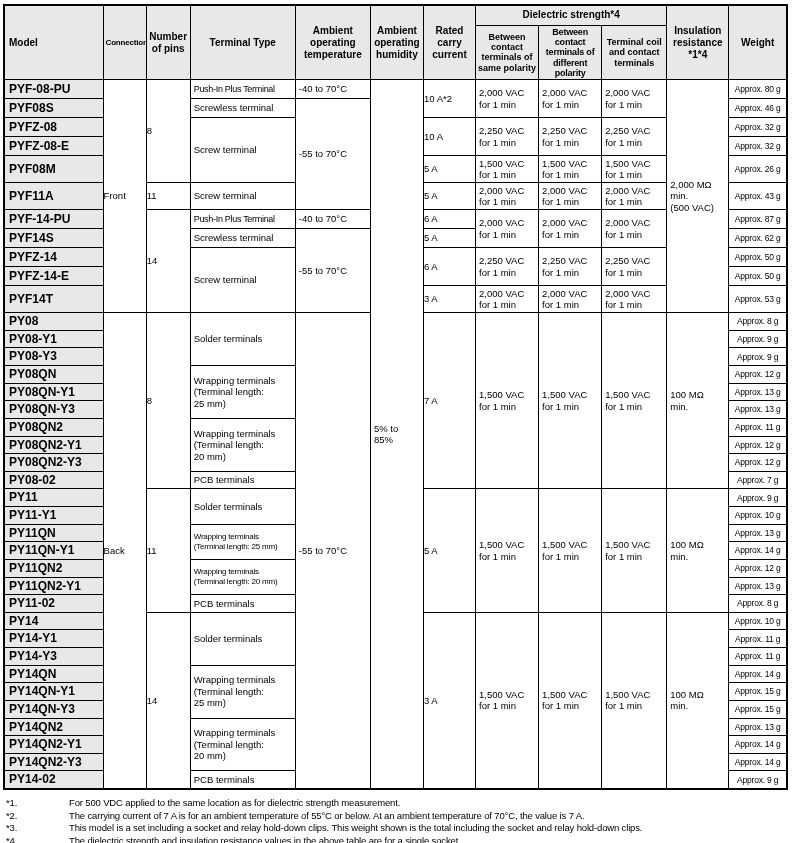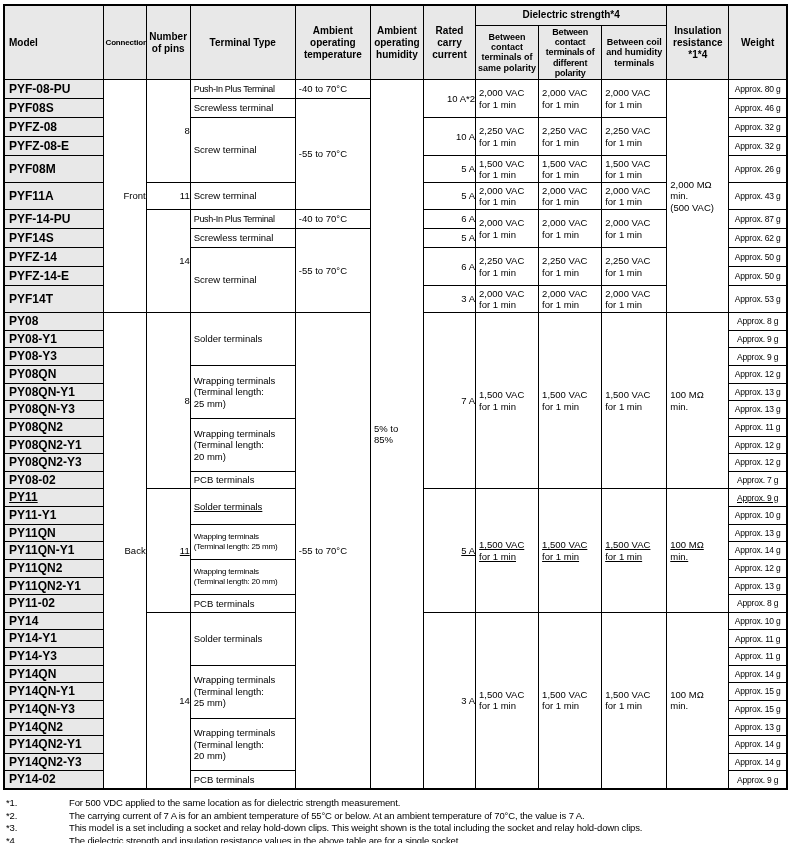--- a/index.html
+++ b/index.html
@@ -48,21 +48,21 @@
     text-align: left;
     white-space: pre-line;
   }
   td.md {
     background: var(--model-bg);
     font-weight: bold;
     font-size: 12px;
     padding-left: 4px;
     white-space: nowrap;
   }
-  td.ct { text-align: right; padding: 1px 0; }
+  td.ct { text-align: left; padding: 1px 0; }
   td.wt { font-size: 8.5px; letter-spacing: -0.2px; padding: 1px 2px; white-space: nowrap; text-align: center; }
   td.cond { font-size: 8px; letter-spacing: -0.2px; }
   td.tight { font-size: 9px; letter-spacing: -0.3px; white-space: nowrap; }
   .footnotes { margin-top: 7px; padding-left: 3px; }
   .fn-line {
     display: flex;
     font-size: 9.5px;
     letter-spacing: -0.15px;
     line-height: 1.22;
     margin-bottom: 1px;
@@ -98,21 +98,21 @@
         <th rowspan="2">Ambient operating temperature</th>
         <th rowspan="2">Ambient operating humidity</th>
         <th rowspan="2">Rated carry current</th>
         <th colspan="3">Dielectric strength*4</th>
         <th rowspan="2">Insulation resistance *1*4</th>
         <th rowspan="2">Weight</th>
       </tr>
       <tr class="hr2">
         <th class="sub">Between contact terminals of same polarity</th>
         <th class="sub cond8">Between contact terminals of different polarity</th>
-        <th class="sub">Between coil and humidity terminals</th>
+        <th class="sub">Terminal coil and contact terminals</th>
       </tr>
     </thead>
     <tbody>
         <tr style="height: 19px;">
           <td class="md">PYF-08-PU</td>
           <td rowspan="11" class="ct">Front</td>
           <td rowspan="5" class="ct">8</td>
           <td class="tight">Push-In Plus Terminal</td>
           <td>-40 to 70°C</td>
           <td rowspan="38">5% to
@@ -276,21 +276,21 @@
         </tr>
         <tr style="height: 17px;">
           <td class="md">PY08QN2-Y3</td>
           <td class="wt">Approx. 12 g</td>
         </tr>
         <tr style="height: 17px;">
           <td class="md">PY08-02</td>
           <td>PCB terminals</td>
           <td class="wt">Approx. 7 g</td>
         </tr>
-        <tr style="height: 17px; text-decoration: underline;">
+        <tr style="height: 17px;">
           <td class="md">PY11</td>
           <td rowspan="7" class="ct">11</td>
           <td rowspan="2">Solder terminals</td>
           <td rowspan="7" class="ct">5 A</td>
           <td rowspan="7">1,500 VAC
 for 1 min</td>
           <td rowspan="7">1,500 VAC
 for 1 min</td>
           <td rowspan="7">1,500 VAC
 for 1 min</td>

